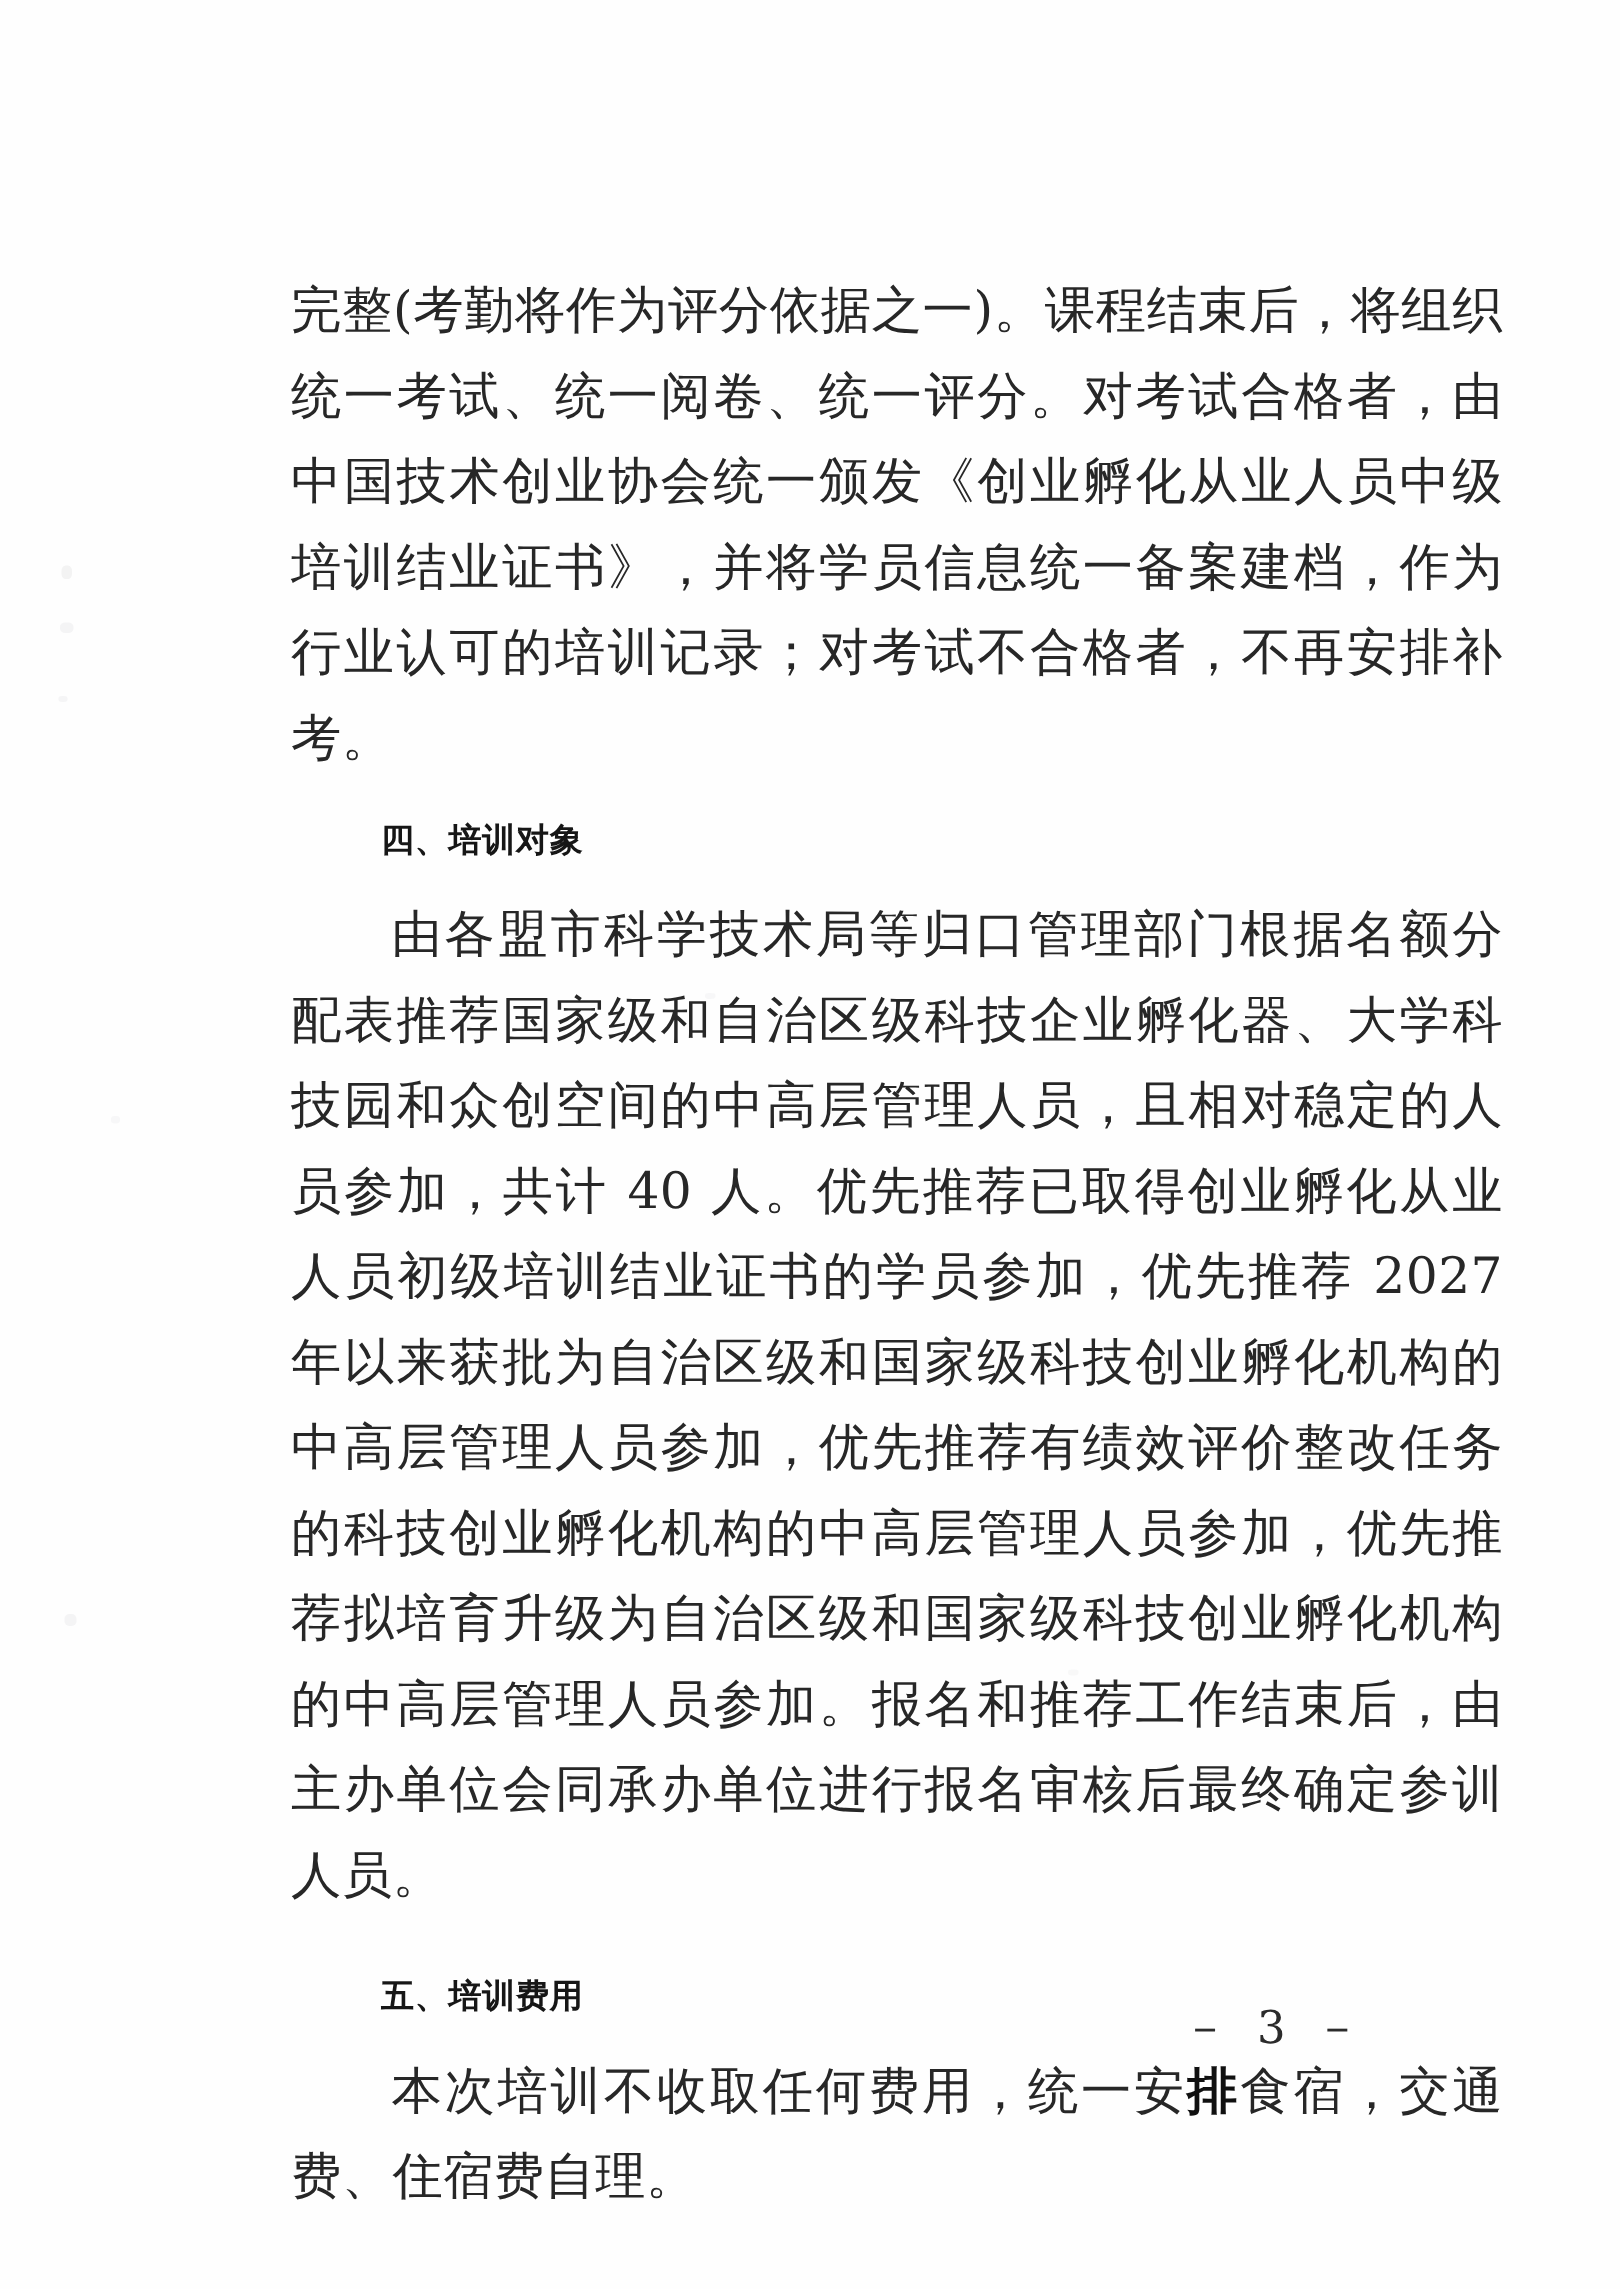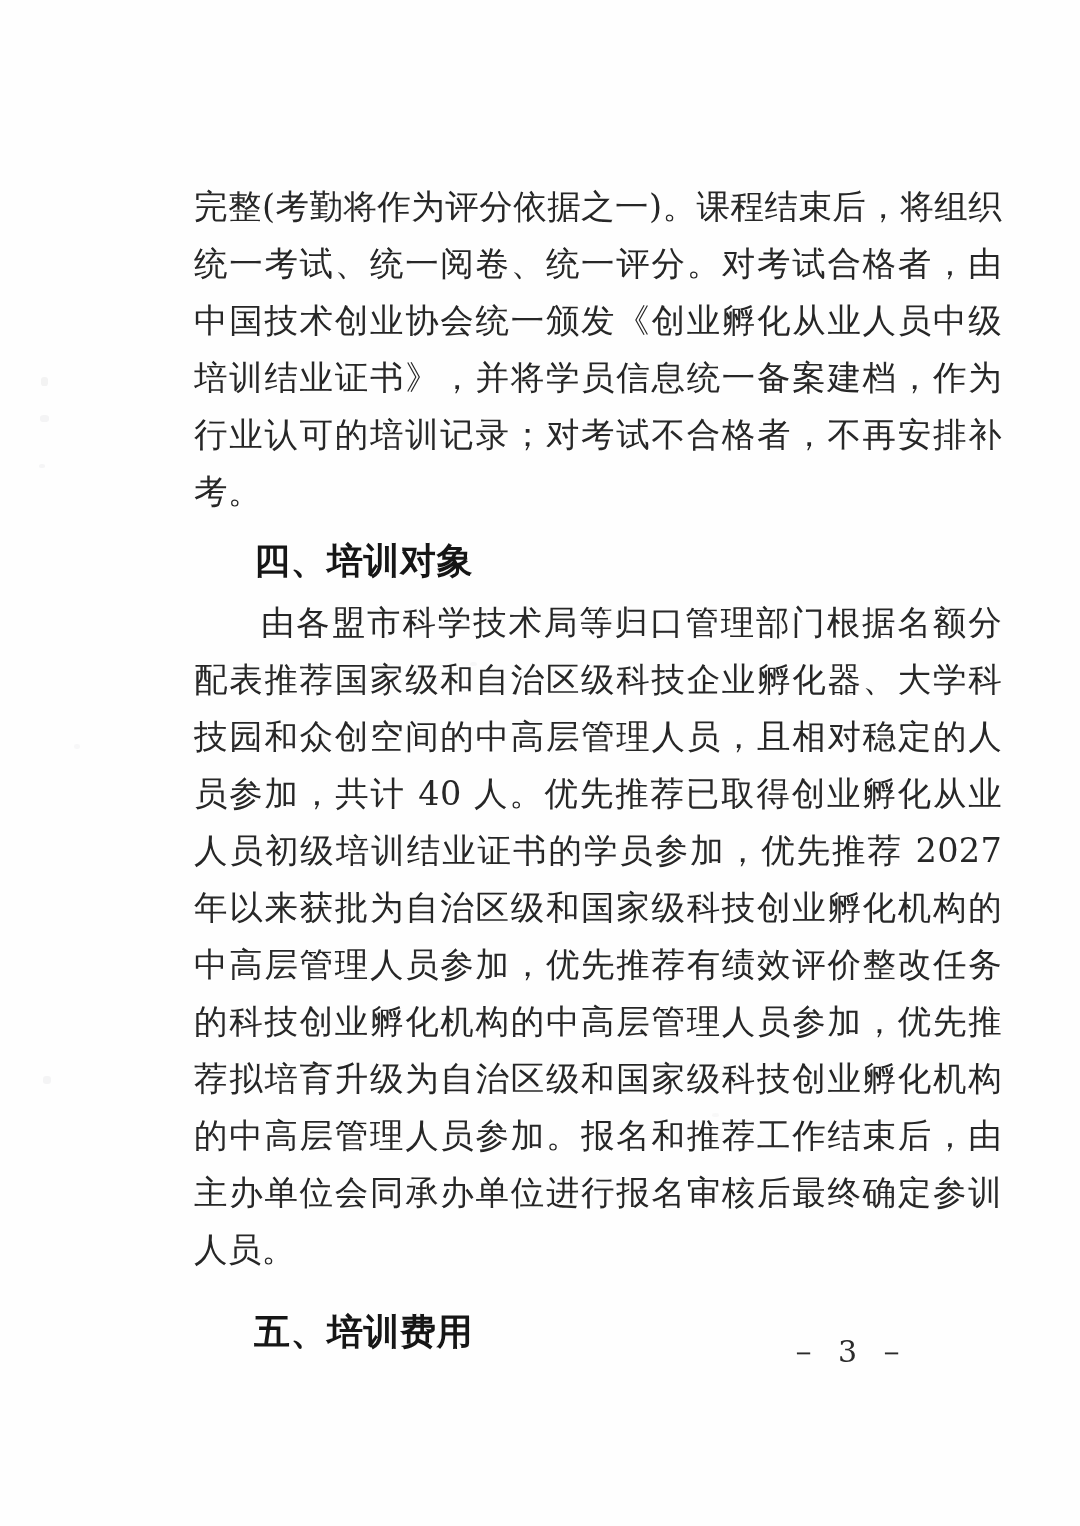--- a/index.html
+++ b/index.html
@@ -56,21 +56,21 @@
     font-weight: 400;
     word-break: break-all;
   }
 
   .para.indent {
     text-indent: 67px;
   }
 
   .heading {
     margin: 0;
-    font-size: 36px;
+    font-size: 22px;
     line-height: 57px;
     font-weight: 700;
     letter-spacing: 0.5px;
     text-indent: 60px;
     color: #161616;
     font-family: "DejaVu Sans", "Liberation Sans", sans-serif;
   }
 
   .gap-before-heading { margin-top: 13px; }
   .gap-after-heading  { margin-top: 5px; }
@@ -122,20 +122,21 @@
     <div class="spacer-sm"></div>
 
     <h2 class="heading">四、培训对象</h2>
 
     <p class="para indent gap-after-heading">由各盟市科学技术局等归口管理部门根据名额分配表推荐国家级和自治区级科技企业孵化器、大学科技园和众创空间的中高层管理人员，且相对稳定的人员参加，共计 40 人。优先推荐已取得创业孵化从业人员初级培训结业证书的学员参加，优先推荐 2027 年以来获批为自治区级和国家级科技创业孵化机构的中高层管理人员参加，优先推荐有绩效评价整改任务的科技创业孵化机构的中高层管理人员参加，优先推荐拟培育升级为自治区级和国家级科技创业孵化机构的中高层管理人员参加。报名和推荐工作结束后，由主办单位会同承办单位进行报名审核后最终确定参训人员。</p>
 
     <div class="spacer-sm"></div>
 
     <h2 class="heading gap-before-heading">五、培训费用</h2>
 
+    <p class="para indent gap-after-heading"><span>本次培训不收取任何费用，统一安</span><span class="overprint">排</span><span>食宿，交通费、住宿费自理。</span></p>
 
   </div>
 
   <div class="footer">
     <span class="footer-inner">－ 3 －</span>
   </div>
 
 </div>
 
 </body></html>

